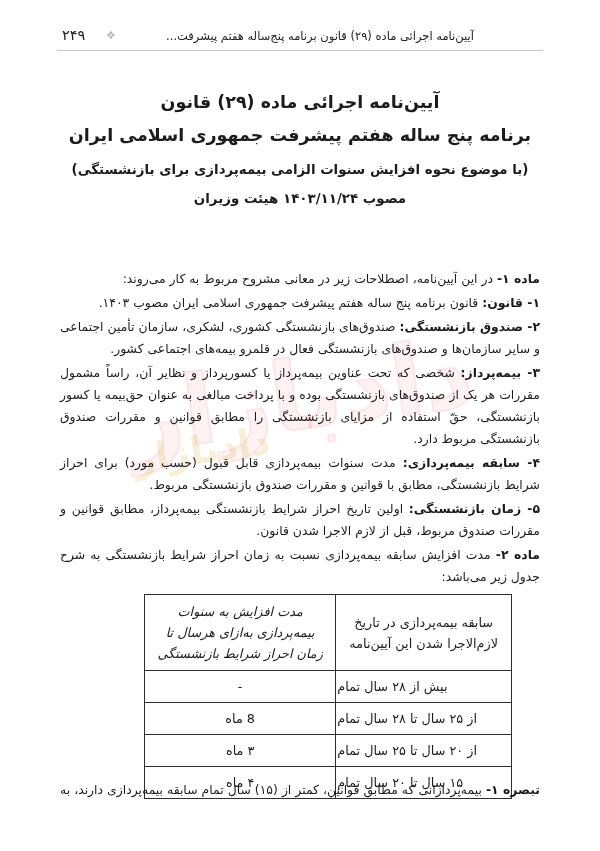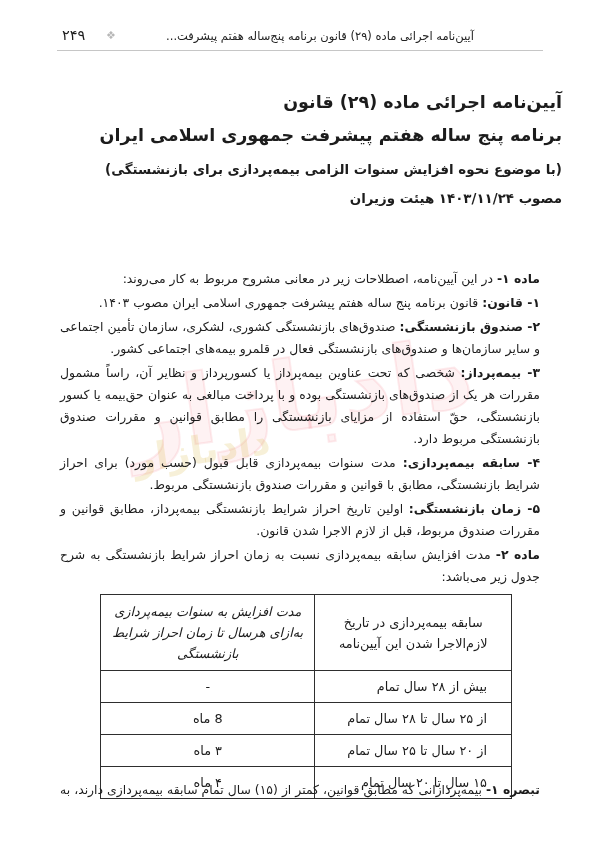--- a/index.html
+++ b/index.html
@@ -19,45 +19,45 @@
   }
   .hdr-title{
     position:absolute; left:60px; right:20px; top:2px; text-align:center;
     font-size:11.5px; color:#232323; white-space:nowrap; overflow:hidden;
   }
   .hdr-rule{
     position:absolute; top:50px; left:57px; right:57px; height:0;
     border-top:1.6px solid #c6c6c6;
   }
   
-  .title-block{position:absolute; top:86px; left:38px; right:38px; }
+  .title-block{position:absolute; top:86px; left:38px; right:38px; text-align:center;}
   .title-line{font-size:17.5px; font-weight:bold; line-height:33px; margin:0;}
   .subtitle{font-size:13.4px; font-weight:bold; line-height:28px; margin-top:4px;}
   .approval{font-size:13.4px; font-weight:bold; line-height:26px; margin-top:2px;}
   
   .body{position:absolute; top:228px; left:60px; right:60px; z-index:2;margin-top:40px;}
   .para{
     margin:0 0 2px 0; font-size:12.4px; line-height:22px;
     text-align:justify; text-align-last:right;
   }
   .lead{font-weight:bold;}
   
   .law-table{
-    position:absolute; top:594px; right:88px; width:412px; z-index:2;
+    position:absolute; top:594px; right:88px; width:368px; z-index:2;
     border-collapse:collapse; direction:rtl; background:transparent;
   }
   .law-table td{
     border:1px solid #2e2e2e; font-size:12.8px; color:#1c1c1c;
     vertical-align:middle;
   }
   .col-record{width:202px;}
   .col-increase{width:222px;font-style:italic;}
   .th-cell{text-align:center; line-height:21px; padding:6px 6px; font-weight:normal;}
   .row-cell{height:29px;}
-  .cell-record{text-align:right; padding-right:24px;}
+  .cell-record{text-align:left; padding-right:24px;}
   .cell-increase{text-align:center;}
   
   .note{
     position:absolute; top:766px; left:60px; right:60px; z-index:2;
     font-size:12.4px; line-height:23px; text-align:justify; text-align-last:justify;
   }
   
   .watermark{
     position:absolute; top:340px; left:0; right:0; z-index:1; text-align:center;
     transform:rotate(-8deg); font-size:96px; font-weight:bold;

